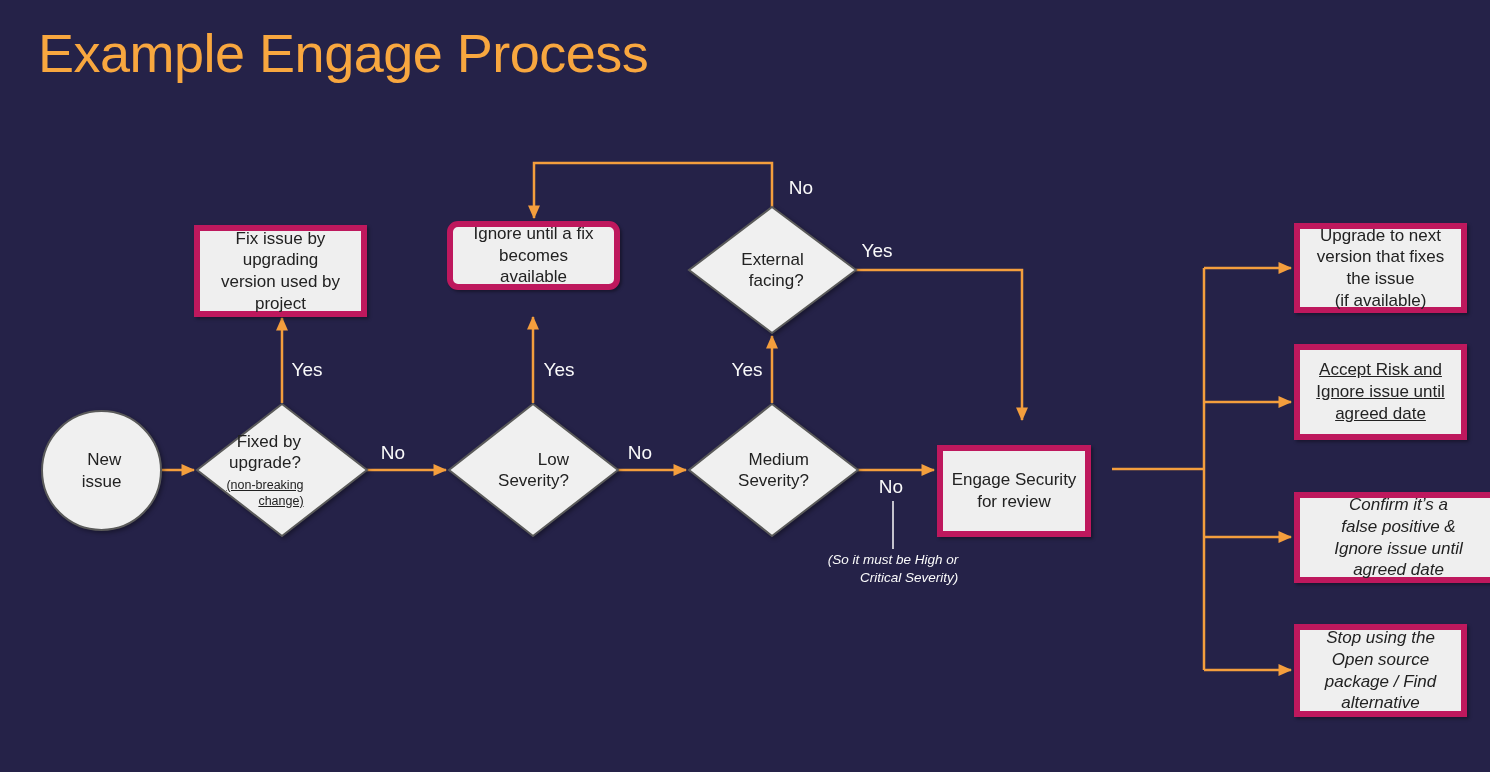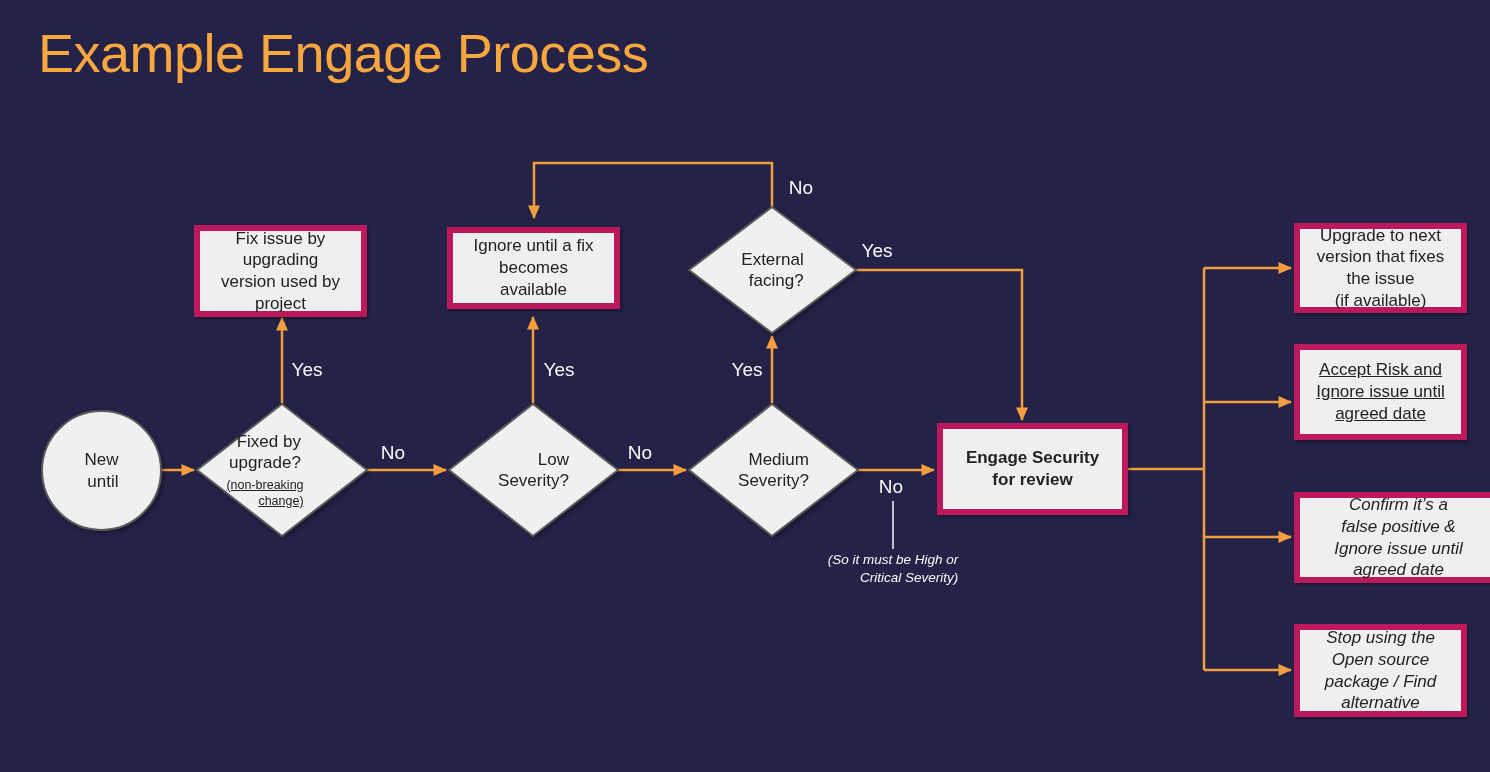--- a/index.html
+++ b/index.html
@@ -127,43 +127,43 @@
       <polygon points="533,404 618,470 533,536 449,470" fill="#F0F0F0" stroke="#5A5A5A" stroke-width="2"></polygon>
       <polygon points="772,207 856,270 772,333 689,270" fill="#F0F0F0" stroke="#5A5A5A" stroke-width="2"></polygon>
       <polygon points="772,404 858,470 772,536 689,470" fill="#F0F0F0" stroke="#5A5A5A" stroke-width="2"></polygon>
     </g>
   </svg>
 
   <div class="box" style="left:194px; top:225px; width:173px; height:92px;">Fix issue by
 upgrading
 version used by
 project</div>
-  <div class="box" style="left:447px; top:227px; width:173px; height:82px;">Ignore until a fix
+  <div class="box" style="left:447px; top:221px; width:173px; height:69px;border-radius:11px;">Ignore until a fix
 becomes
 available</div>
-  <div class="box" style="left:937px; top:423px; width:191px; height:92px;font-weight:bold;">Engage Security
+  <div class="box" style="left:937px; top:445px; width:154px; height:92px;">Engage Security
 for review</div>
   <div class="box" style="left:1294px; top:223px; width:173px; height:90px;">Upgrade to next
 version that fixes
 the issue
 (if available)</div>
   <div class="box" style="left:1294px; top:344px; width:173px; height:96px;text-decoration:underline;">Accept Risk and
 Ignore issue until
 agreed date</div>
   <div class="box" style="left:1294px; top:492px; width:209px; height:91px;font-style:italic;">Confirm it’s a
 false positive &amp;
 Ignore issue until
 agreed date</div>
   <div class="box" style="left:1294px; top:624px; width:173px; height:93px;font-style:italic;">Stop using the
 Open source
 package / Find
 alternative</div>
 
   <div class="node-text" style="left:41px; top:410px; width:121px; height:121px;">New
-until</div>
+issue</div>
 
   <div class="node-text" style="left:180px; top:404px; width:170px; height:132px;">
     <span>Fixed by
 upgrade?</span>
     <span class="note">(non-breaking
 change)</span>
   </div>
 
   <div class="node-text" style="left:449px; top:404px; width:169px; height:132px;">Low
 Severity?</div>

